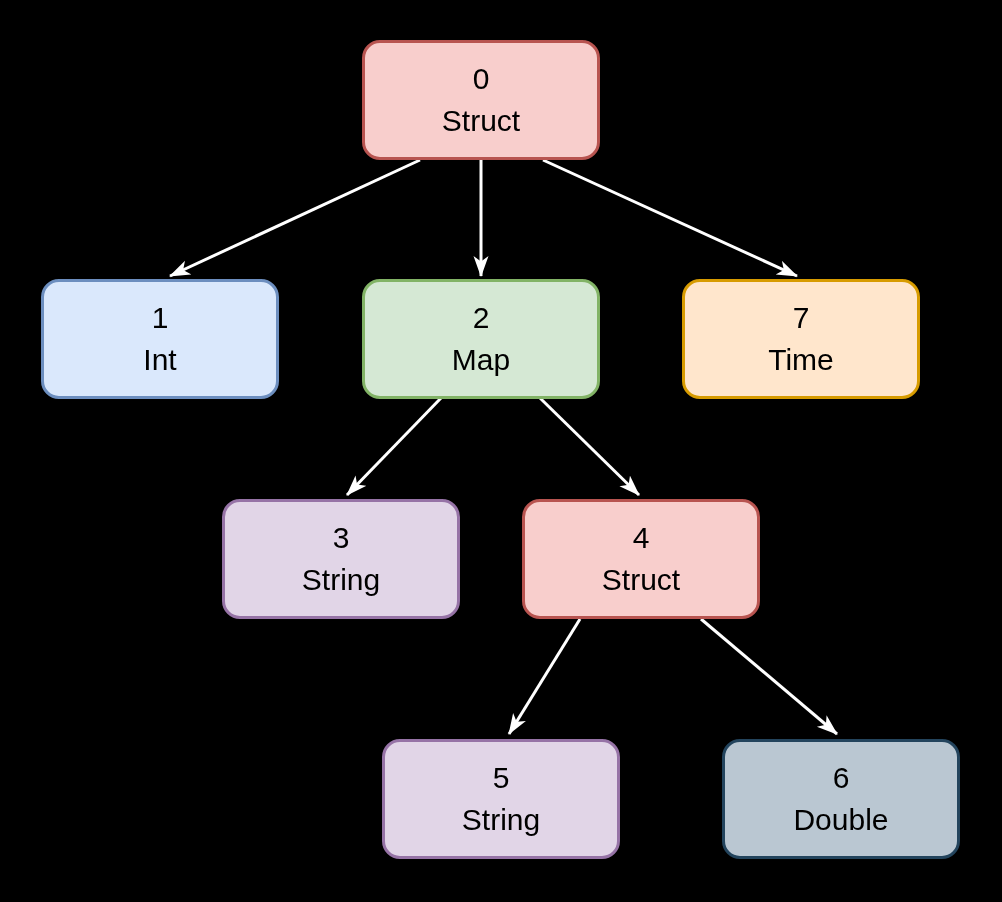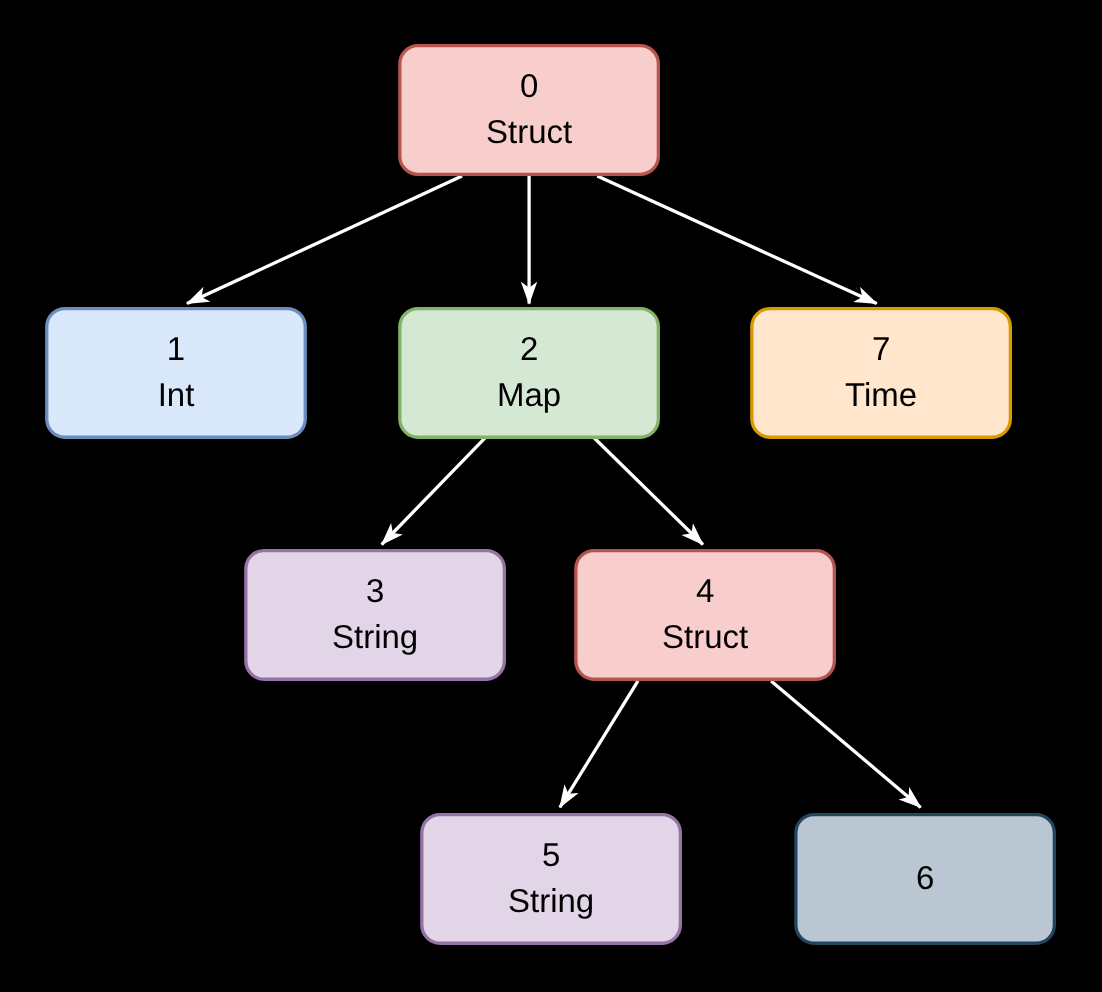--- a/index.html
+++ b/index.html
@@ -108,15 +108,16 @@
     <span class="nlabel">Struct</span>
   </div>
 
   <div class="node n5">
     <span class="nid">5</span>
     <span class="nlabel">String</span>
   </div>
 
   <div class="node n6">
     <span class="nid">6</span>
+    <span class="nlabel">Double</span>
   </div>
 
 </div>
 
 </body></html>

